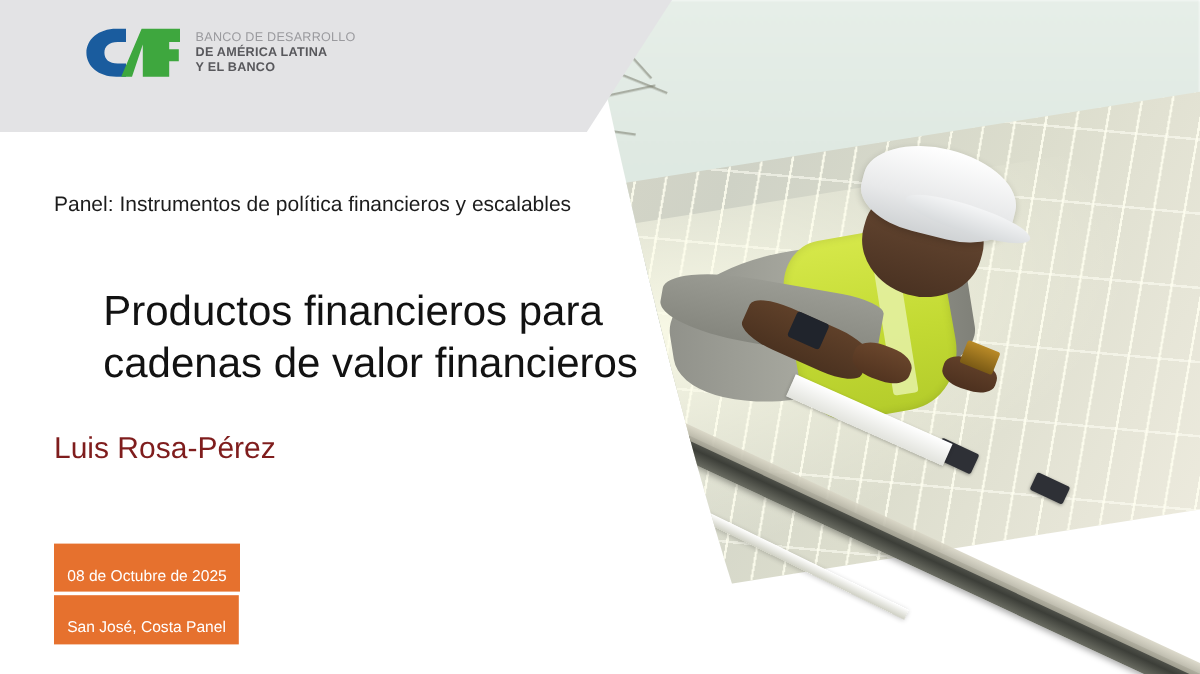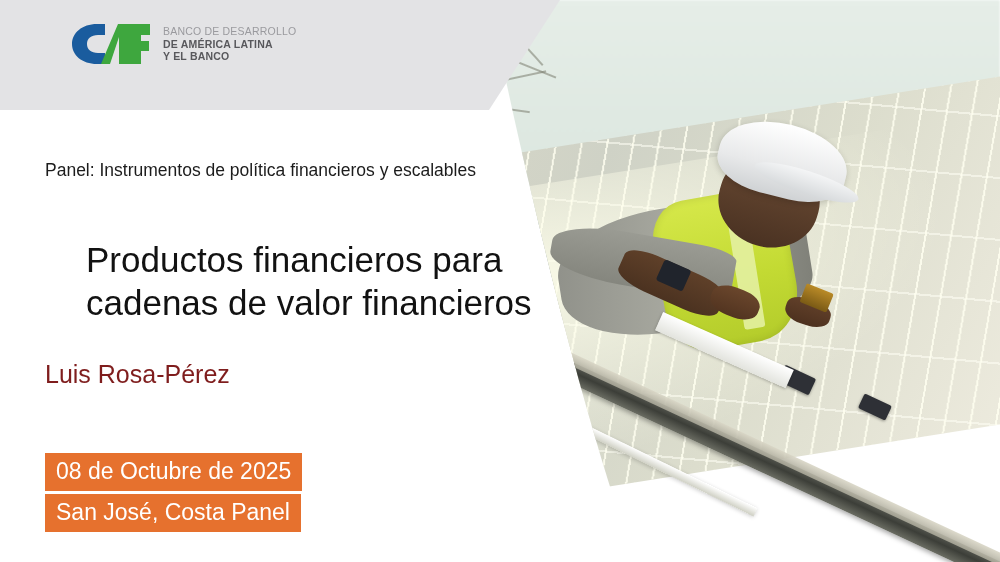--- a/index.html
+++ b/index.html
@@ -257,22 +257,22 @@
   #title {
     position:absolute; left:42px; top:128px; width:500px;
     font-size:35px; color:#121212; line-height:1.24; font-weight:400;margin-left:44px;
   }
   #speaker {
     position:absolute; left:45px; top:250px;
     font-size:25px; color:#7f1d1d; font-weight:400;
   }
   #badges { position:absolute; left:45px; top:343px; }
   .badge {
-    display:table; color:#ffffff; font-size:23px;
-    background:#e6712e; padding:5px 11px 6px 11px;
+    display:table; color:#ffffff; font-size:13px;
+    background:#e6712e; padding:19px 11px 6px 11px;
     line-height:1.18; white-space:nowrap;
   }
   .badge + .badge { margin-top:3px; }
 </style>
 </head>
 <body>
 
 <div id="slide">
 
   <div id="photo-panel">

